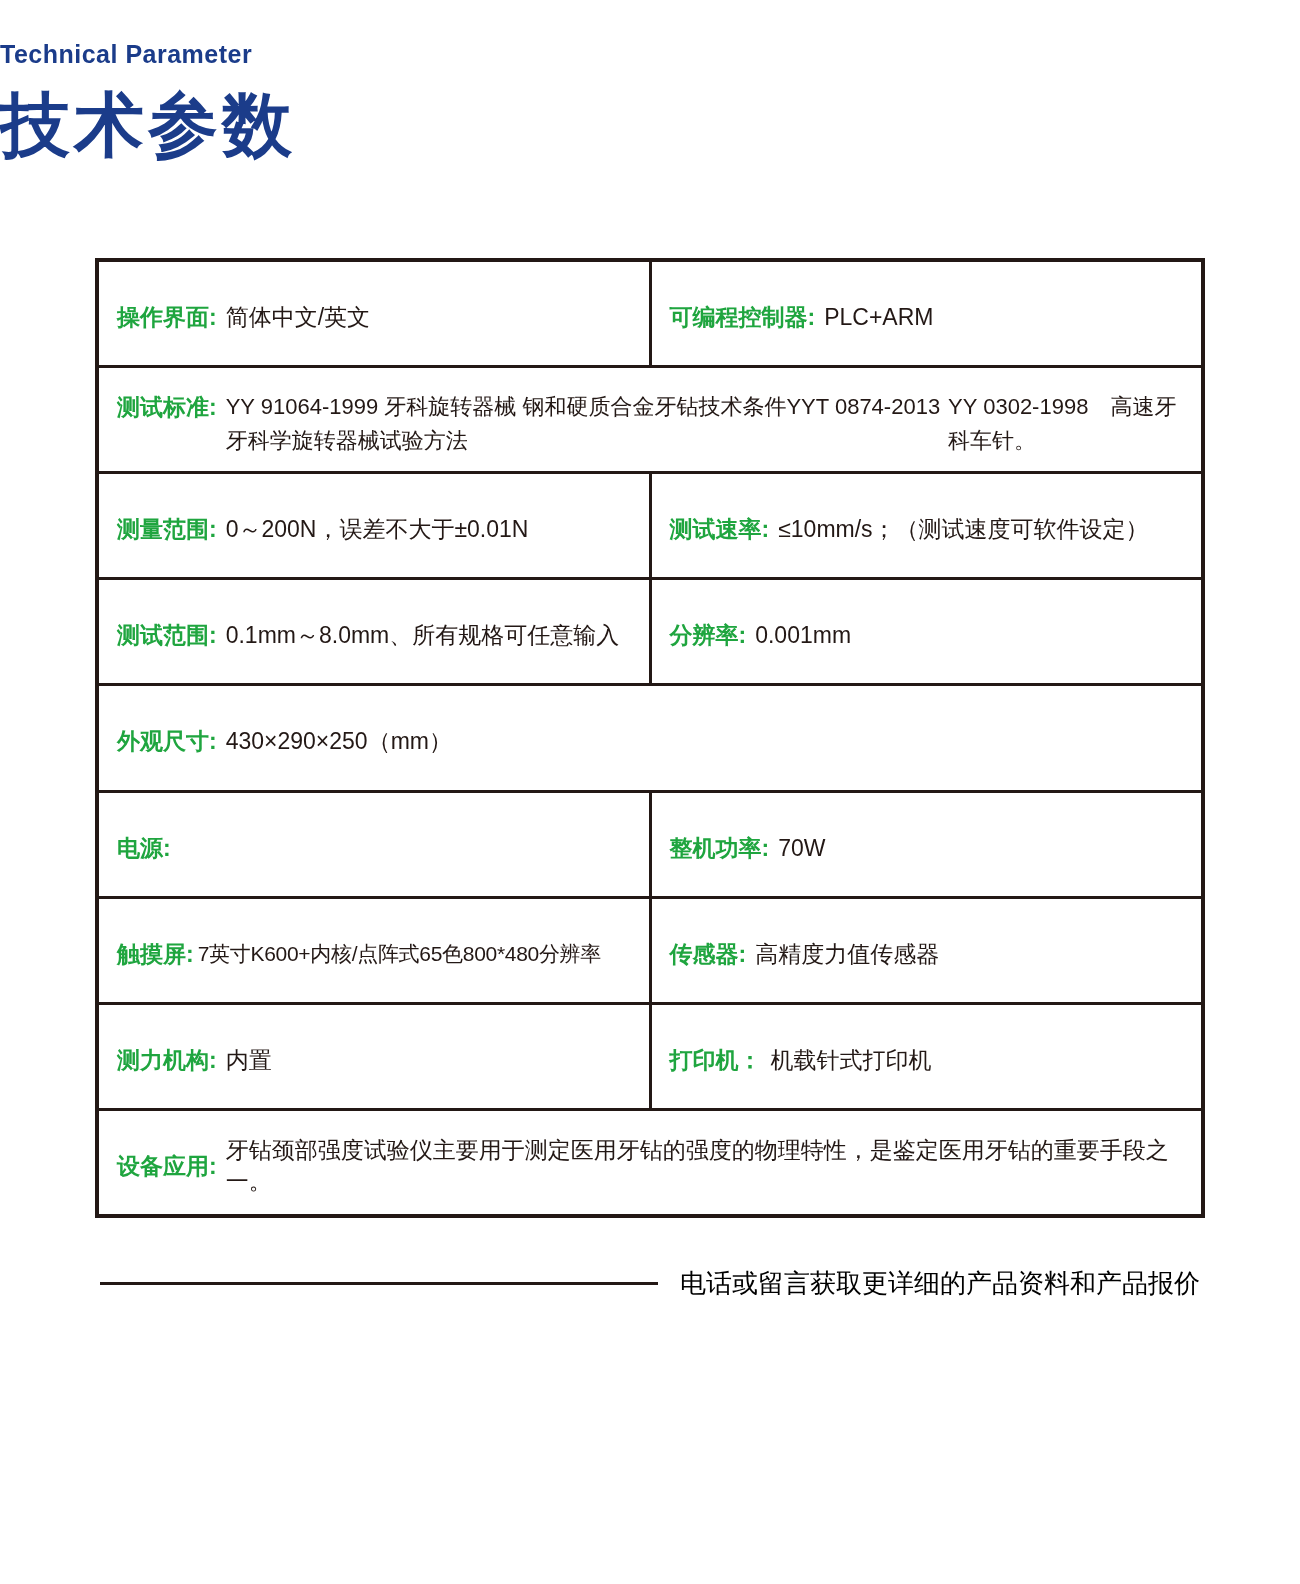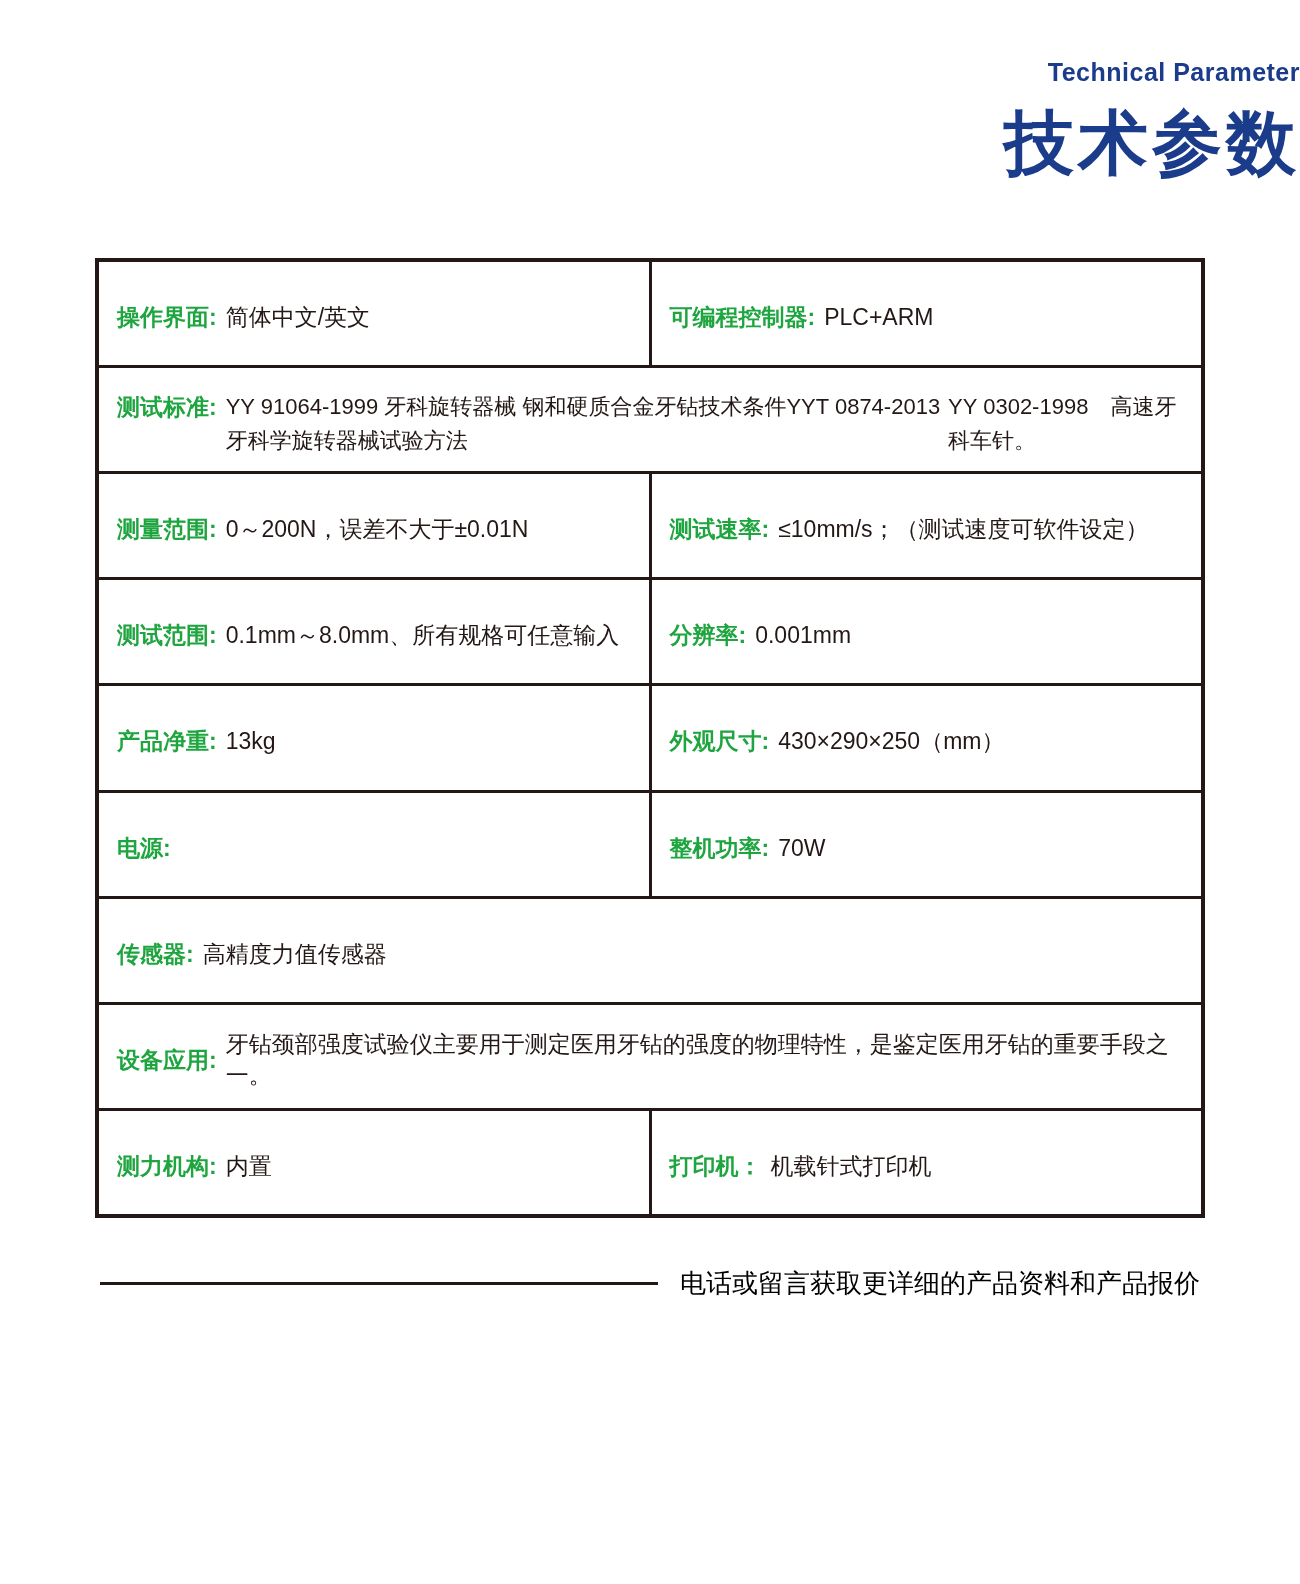--- a/index.html
+++ b/index.html
@@ -1,21 +1,21 @@
 <!DOCTYPE html>
 <html><head>
 <meta charset="utf-8">
 <style>
   html,body { margin:0; padding:0; }
   body {
     width:1300px; height:1584px; background:#ffffff; position:relative;
     font-family:"Liberation Sans","DejaVu Sans",sans-serif;
     color:#231815;
   }
-  .header { position:absolute; top:58px; left:0; width:100%; text-align:right; }
+  .header { position:absolute; top:40px; left:0; width:100%; text-align:left; }
   .subtitle { font-size:25px; font-weight:bold; color:#1b3c8a; letter-spacing:0.5px; }
   .title { font-size:70px; font-weight:700; color:#1b3c8a; letter-spacing:4px; margin-top:10px; }
 
   .spec-table {
     position:absolute; top:258px; left:95px; width:1110px; height:960px;
     box-sizing:border-box; border:4px solid #231815; display:flex; flex-direction:column;
   }
   .t-row { display:flex; flex:1; border-bottom:3px solid #231815; min-height:0; }
   .t-row:last-child { border-bottom:none; }
   .cell {
@@ -86,63 +86,63 @@
       <span class="label">测试范围:</span>
       <span class="value">0.1mm～8.0mm、所有规格可任意输入</span>
     </div>
     <div class="cell">
       <span class="label">分辨率:</span>
       <span class="value">0.001mm</span>
     </div>
   </div>
 
   <div class="t-row">
-    <div class="cell left">
-      <span class="label">产品净重:</span>
-      <span class="value">13kg</span>
-    </div>
     <div class="cell">
       <span class="label">外观尺寸:</span>
       <span class="value">430×290×250（mm）</span>
     </div>
   </div>
 
   <div class="t-row">
     <div class="cell left">
       <span class="label">电源:</span>
     </div>
     <div class="cell">
       <span class="label">整机功率:</span>
       <span class="value">70W</span>
     </div>
   </div>
 
   <div class="t-row">
+    <div class="cell left tight">
+      <span class="label">触摸屏:</span>
+      <span class="value">7英寸K600+内核/点阵式65色800*480分辨率</span>
+    </div>
     <div class="cell">
       <span class="label">传感器:</span>
       <span class="value">高精度力值传感器</span>
-    </div>
-  </div>
-
-  <div class="t-row full">
-    <div class="cell">
-      <span class="label">设备应用:</span>
-      <span class="value wrapok">牙钻颈部强度试验仪主要用于测定医用牙钻的强度的物理特性，是鉴定医用牙钻的重要手段之一。</span>
     </div>
   </div>
 
   <div class="t-row">
     <div class="cell left">
       <span class="label">测力机构:</span>
       <span class="value">内置</span>
     </div>
     <div class="cell">
       <span class="label">打印机：</span>
       <span class="value">机载针式打印机</span>
     </div>
   </div>
 
+  <div class="t-row full">
+    <div class="cell">
+      <span class="label">设备应用:</span>
+      <span class="value wrapok">牙钻颈部强度试验仪主要用于测定医用牙钻的强度的物理特性，是鉴定医用牙钻的重要手段之一。</span>
+    </div>
+  </div>
+
 </div>
 
 <div class="footer">
   <div class="footer-line"></div>
   <div class="footer-text">电话或留言获取更详细的产品资料和产品报价</div>
 </div>
 
 </body></html>

